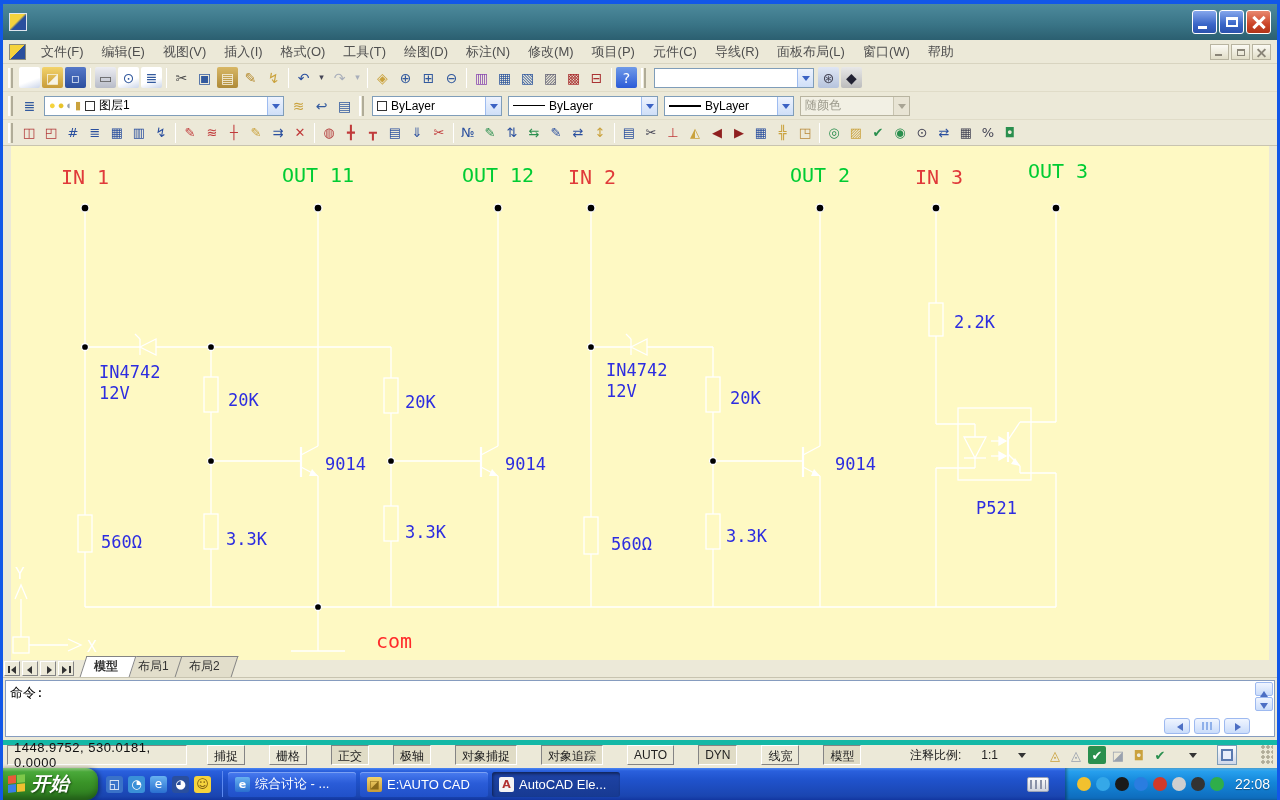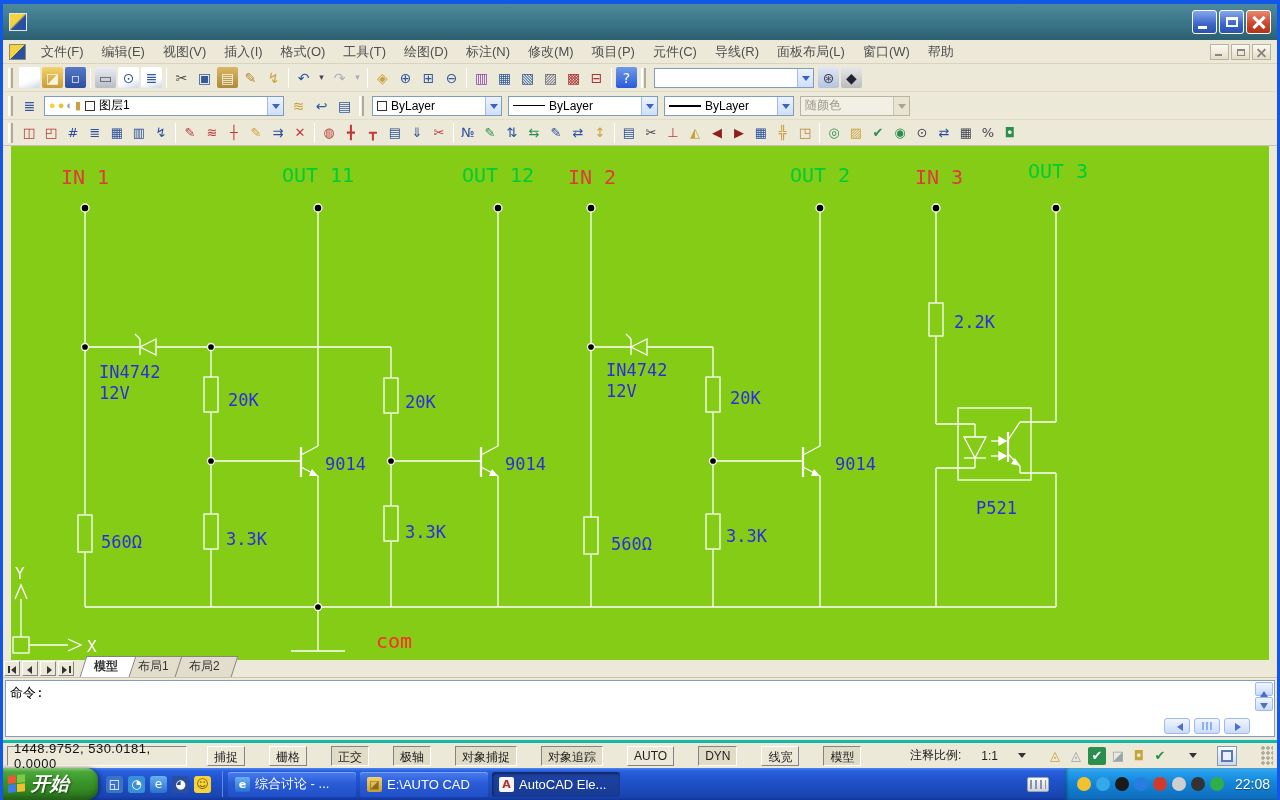--- a/index.html
+++ b/index.html
@@ -48,21 +48,21 @@
   .combo.disabled { background:#f2f0e4; color:#9a988a; border-color:#b8b4a0; }
   .combo.disabled .carr { background:#e8e4d4; border-left-color:#c8c4b0; }
   .combo.disabled .carr::after { border-top-color:#a8a494; }
   .swatch { width:10px; height:10px; background:#fff; border:1px solid #333; flex:none; }
   .lsample { width:32px; border-top:1px solid #000; flex:none; }
   .lsample.thick { border-top-width:2px; }
   .lglyph { font-size:11px; flex:none; }
 
   
   .canvas-wrap { height:514px; background:#ece9d8; padding:0 8px; }
-  .canvas { width:1258px; height:514px; background:#84cc16; position:relative; }
+  .canvas { width:1258px; height:514px; background:#fef9c3; position:relative; }
   svg text { font-family:"DejaVu Sans Mono", monospace; }
 
   
   .tabrow { height:18px; background:#ece9d8; display:flex; align-items:flex-end; border-bottom:1px solid #c8c4b0; }
   .navbtn { width:16px; height:15px; background:#ece9d8; border:1px solid; border-color:#fff #848484 #848484 #fff; margin:0 1px 1px 1px; position:relative; }
   .navbtn i { position:absolute; top:4px; border:4px solid transparent; }
   .navbtn .l { left:4px; border-right:5px solid #333; border-left:none; }
   .navbtn .r { left:6px; border-left:5px solid #333; border-right:none; }
   .navbtn .bar { position:absolute; top:4px; width:2px; height:7px; background:#333; border:none; }
   .tabs { display:flex; margin-left:8px; }
@@ -82,21 +82,21 @@
   .sbtn .up { top:4px; border-bottom:6px solid #4d6fc4; }
   .sbtn .dn { top:5px; border-top:6px solid #4d6fc4; }
   .hscroll { position:absolute; right:24px; bottom:2px; display:flex; gap:4px; }
   .hbtn { width:26px; height:16px; background:linear-gradient(#f0f5ff,#cadcfa); border:1px solid #9db9f0; border-radius:3px; position:relative; }
   .hbtn i { position:absolute; top:4px; border:4px solid transparent; }
   .hbtn .l { left:8px; border-right:6px solid #4d6fc4; }
   .hbtn .r { left:10px; border-left:6px solid #4d6fc4; }
   .hbtn .thumb { position:absolute; left:7px; top:3px; width:10px; height:8px; background:repeating-linear-gradient(90deg,#8fb0ea 0 2px,#dce9fd 2px 4px); border:none; }
 
   
-  .statusbar { height:28px; background:#ece9d8; display:flex; align-items:center; padding:0 4px; border-top:3px solid #14b8a6; }
+  .statusbar { height:28px; background:#ece9d8; display:flex; align-items:flex-start; padding:0 4px; border-top:5px solid #14b8a6; }
   .coords { width:180px; height:20px; border:1px solid; border-color:#848484 #fff #fff #848484; font-size:13px; color:#111; display:flex; align-items:center; padding:0 6px; letter-spacing:0.5px; margin-right:8px; }
   .tg { height:20px; border:1px solid; border-color:#fff #848484 #848484 #fff; background:#ece9d8; font-size:12px; color:#222; padding:2px 6px; margin:0 12px; white-space:nowrap; }
   .tg.pressed { border-color:#848484 #fff #fff #848484; background:#e0dcc6; }
   .sright { margin-left:auto; display:flex; align-items:center; gap:20px; }
   .anno { font-size:12px; color:#222; }
   .droparr { border:4px solid transparent; border-top:5px solid #333; margin-top:4px; }
   .sicon { width:18px; height:18px; display:flex; align-items:center; justify-content:center; font-size:13px; border-radius:2px; font-family:"DejaVu Sans", sans-serif; }
   .cleanscreen { width:20px; height:20px; border:1px solid #7f9db9; background:linear-gradient(#fdfdfd,#cfd8ea); position:relative; }
   .cleanscreen::after { content:""; position:absolute; inset:3px; border:2px solid #5a7ab0; background:#e8eefb; }
   .gripdots { width:12px; height:20px; background:radial-gradient(circle at 2px 2px,#b0ac98 1.5px,transparent 2px); background-size:5px 5px; margin-left:4px; }

